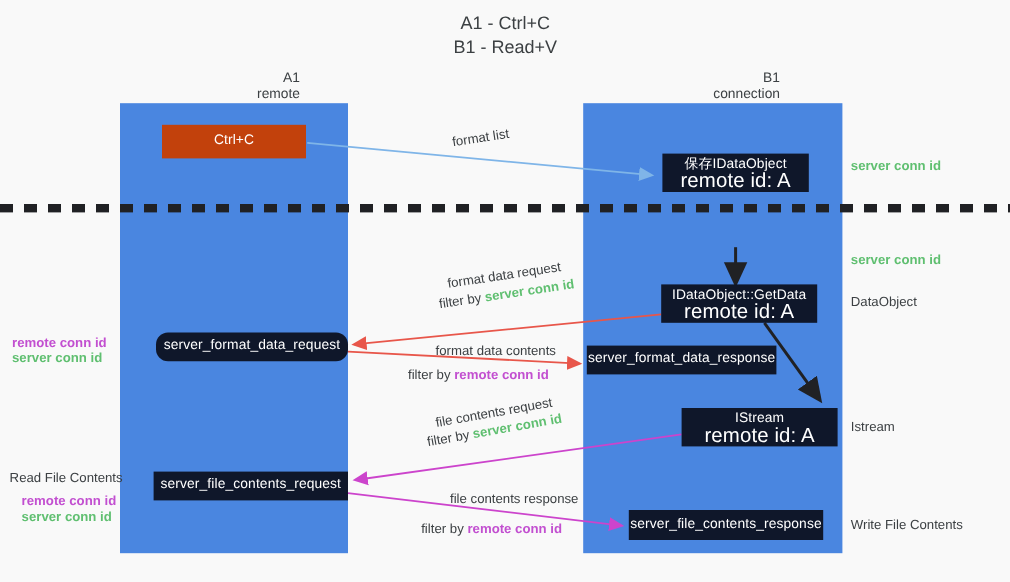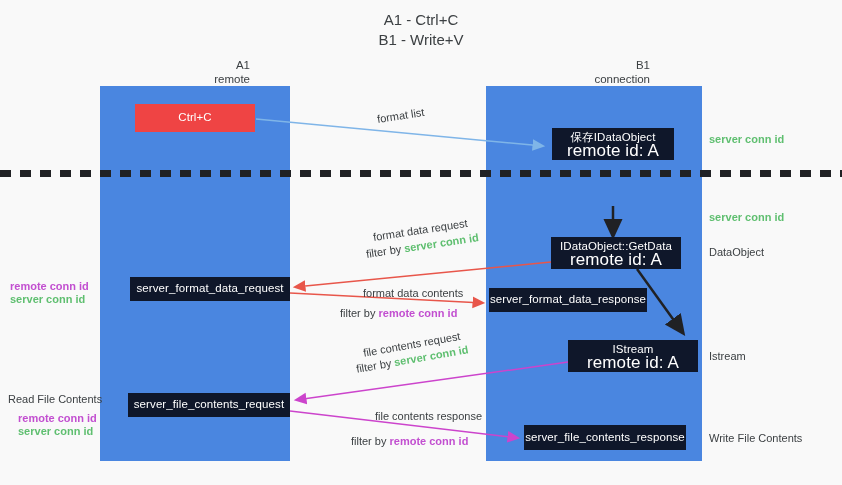--- a/index.html
+++ b/index.html
@@ -35,21 +35,21 @@
   }
 
   
   .box{
     box-sizing:border-box;
     display:flex;flex-direction:column;
     align-items:center;justify-content:center;
     color:#ffffff;font-size:11.5px;line-height:13.5px;
     text-align:center;letter-spacing:.1px;
   }
-  .box.green{background:#ef4444;}
+  .box.green{background:#c2410c;}
   .box.orange{background:#0f172a;}
   .box .l2{font-size:17px;}
 
   
   .lbl{font-size:11px;line-height:14px;color:#3c4043;white-space:nowrap;}
   .lbl.green{color:#5fbf70;font-weight:bold;}
   .lbl.magenta{color:#c24fd0;font-weight:bold;}
   .rot-a{transform:rotate(-8.5deg);transform-origin:left top;}
   .rot-b{transform:rotate(-10deg);transform-origin:left top;}
   .inline-g{color:#5fbf70;font-weight:bold;}
@@ -57,21 +57,21 @@
 
   svg.ovl{position:absolute;left:0;top:0;width:842px;height:485px;overflow:visible;pointer-events:none;}
 </style>
 </head>
 <body>
 
 <div id="stage">
 
   <div class="abs" id="title">
     <div>A1 - Ctrl+C</div>
-    <div>B1 - Write+V</div>
+    <div>B1 - Read+V</div>
   </div>
 
   <div class="abs col-head" style="left:140px;top:58px;width:110px;">
     <div>A1</div>
     <div>remote</div>
   </div>
   <div class="abs col-head" style="left:540px;top:58px;width:110px;">
     <div>B1</div>
     <div>connection</div>
   </div>
@@ -125,21 +125,21 @@
   <div class="abs box orange" style="left:551px;top:237px;width:130px;height:32px;">
     <div>IDataObject::GetData</div>
     <div class="l2">remote id: A</div>
   </div>
 
   <div class="abs box orange" style="left:568px;top:340px;width:130px;height:32px;">
     <div>IStream</div>
     <div class="l2">remote id: A</div>
   </div>
 
-  <div class="abs box orange" style="left:130px;top:277px;width:160px;height:24px;">
+  <div class="abs box orange" style="left:130px;top:277px;width:160px;height:24px;border-radius:10px;">
     <div>server_format_data_request</div>
   </div>
 
   <div class="abs box orange" style="left:489px;top:288px;width:158px;height:24px;">
     <div>server_format_data_response</div>
   </div>
 
   <div class="abs box orange" style="left:128px;top:393px;width:162px;height:24px;justify-content:center;">
     <div>server_file_contents_request</div>
   </div>

